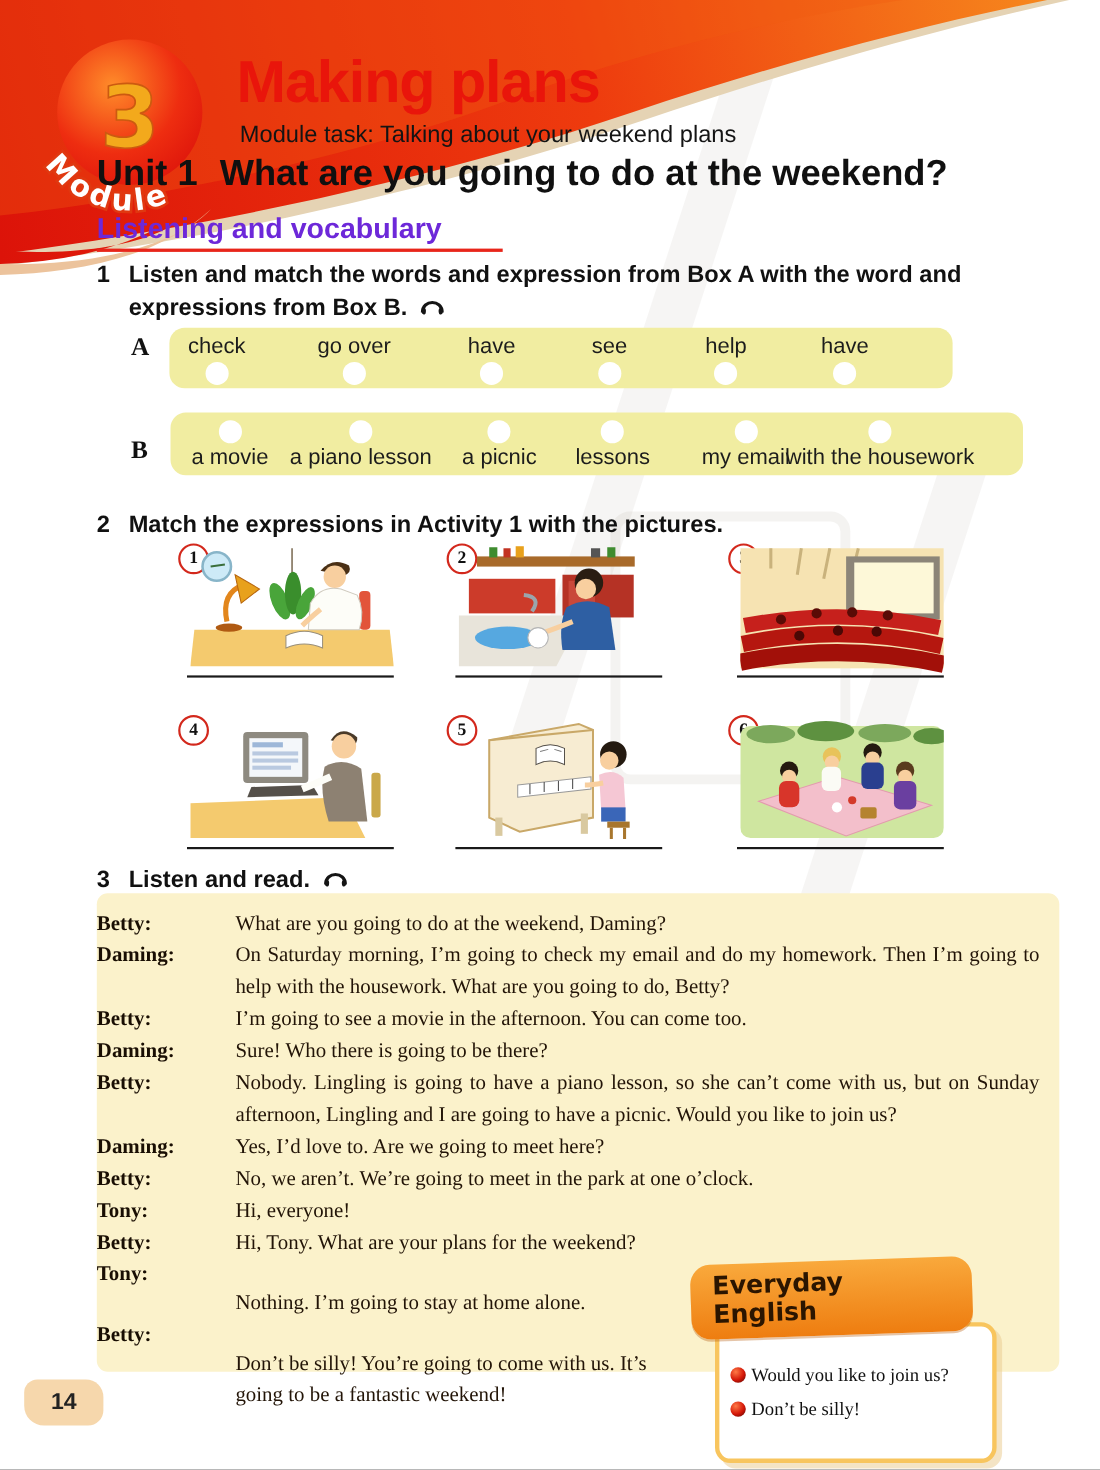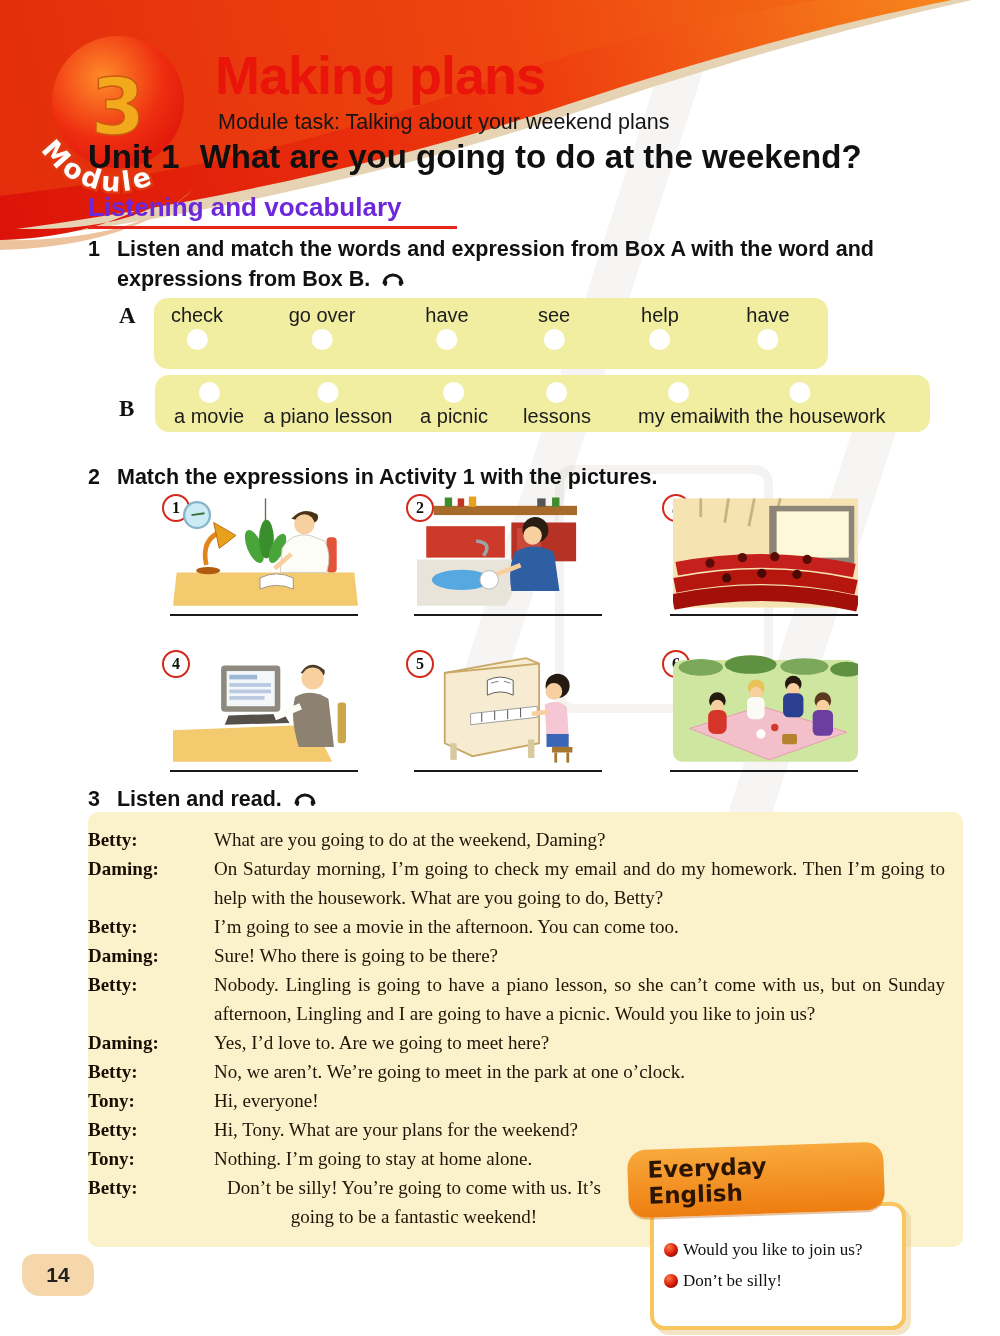--- a/index.html
+++ b/index.html
@@ -18,21 +18,21 @@
   
   .act{position:absolute;left:88px;display:flex;gap:17px;}
   .act-num{font-size:21.5px;font-weight:bold;color:#111;line-height:30px;}
   .act-instr{margin:0;font-size:21.5px;font-weight:bold;color:#111;line-height:30px;}
   .act1{top:234px;width:846px;}
   .act2{top:462px;}
   .act3{top:784px;}
   .hp-icon{display:inline-block;vertical-align:-3px;margin-left:10px;}
   
   .wordbox{position:absolute;background:#f1eda1;border-radius:14px;}
-  #boxA{left:154px;top:298px;width:674px;height:71px;}
+  #boxA{left:154px;top:298px;width:674px;height:55px;padding-left:38px;}
   #boxB{left:155px;top:375px;width:765px;height:57px;padding-left:10px;}
   .box-label{position:absolute;left:119px;font-family:"Liberation Serif",serif;
              font-size:23px;font-weight:bold;color:#111;}
   .label-a{top:303px;}
   .label-b{top:396px;}
   .wcol{position:absolute;transform:translateX(-50%);display:flex;flex-direction:column;
         align-items:center;gap:2px;}
   .wcol .word{font-size:20px;color:#1c1c1c;white-space:nowrap;}
   .dot{width:21px;height:21px;border-radius:50%;background:#ffffff;}
   #boxA .wcol{top:6px;}
@@ -45,21 +45,21 @@
   .pic-art{position:absolute;left:15px;top:2px;}
   .answer-line{position:absolute;left:12px;top:122px;width:188px;height:2px;background:#1a1a1a;}
   
   .dlg-panel{position:absolute;left:88px;top:812px;width:875px;height:435px;background:#fbf2cb;
              border-radius:10px;}
   #dialogue{padding:13px 18px 0 0;}
   .dlg-row{display:flex;gap:8px;font-family:"Liberation Serif",serif;font-size:19px;
            line-height:29px;color:#221407;}
   .dlg-name{width:118px;min-width:118px;text-align:left;font-weight:bold;color:#190e03;}
   .dlg-text{text-align:justify;}
-  .dlg-row.narrow .dlg-text{max-width:400px;text-align:center;}
+  .dlg-row.narrow .dlg-text{max-width:400px;text-align:left;margin-top:26px;}
   
   .ee-box{position:absolute;left:628px;top:1146px;width:256px;}
   .ee-header{display:inline-block;background:linear-gradient(#f9a93c,#ee7d10);
              border-radius:18px;padding:7px 20px 9px;font-family:"DejaVu Sans",sans-serif;
              font-size:23px;font-weight:bold;color:#2b1500;transform:rotate(-2deg);
              box-shadow:0 2px 0 rgba(180,90,10,.35);position:relative;z-index:2;}
   .ee-body{position:relative;margin:-12px 14px 0 22px;width:232px;background:#ffffff;
            border:4px solid #f8c55e;border-radius:14px;padding:28px 6px 30px 10px;
            box-shadow:5px 5px 0 rgba(235,205,150,.55);z-index:1;}
   .ee-item{display:flex;align-items:center;gap:5px;font-family:"Liberation Serif",serif;

